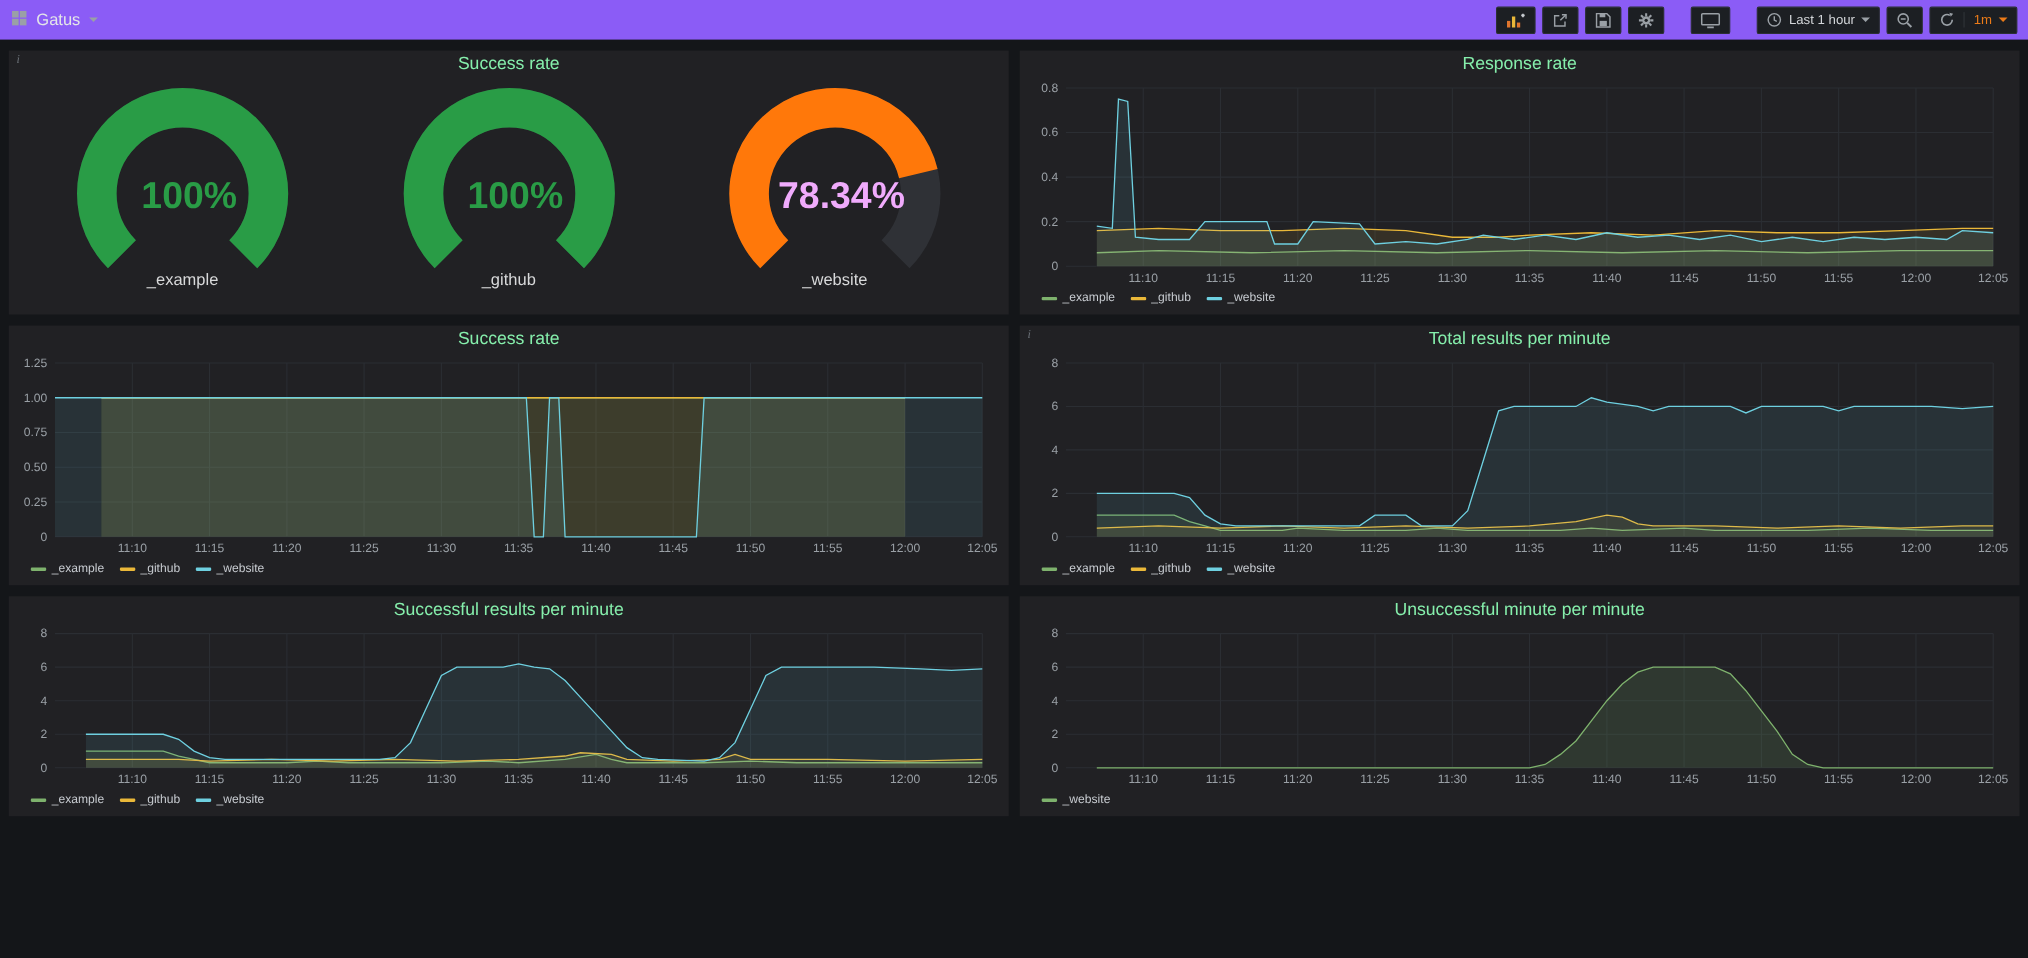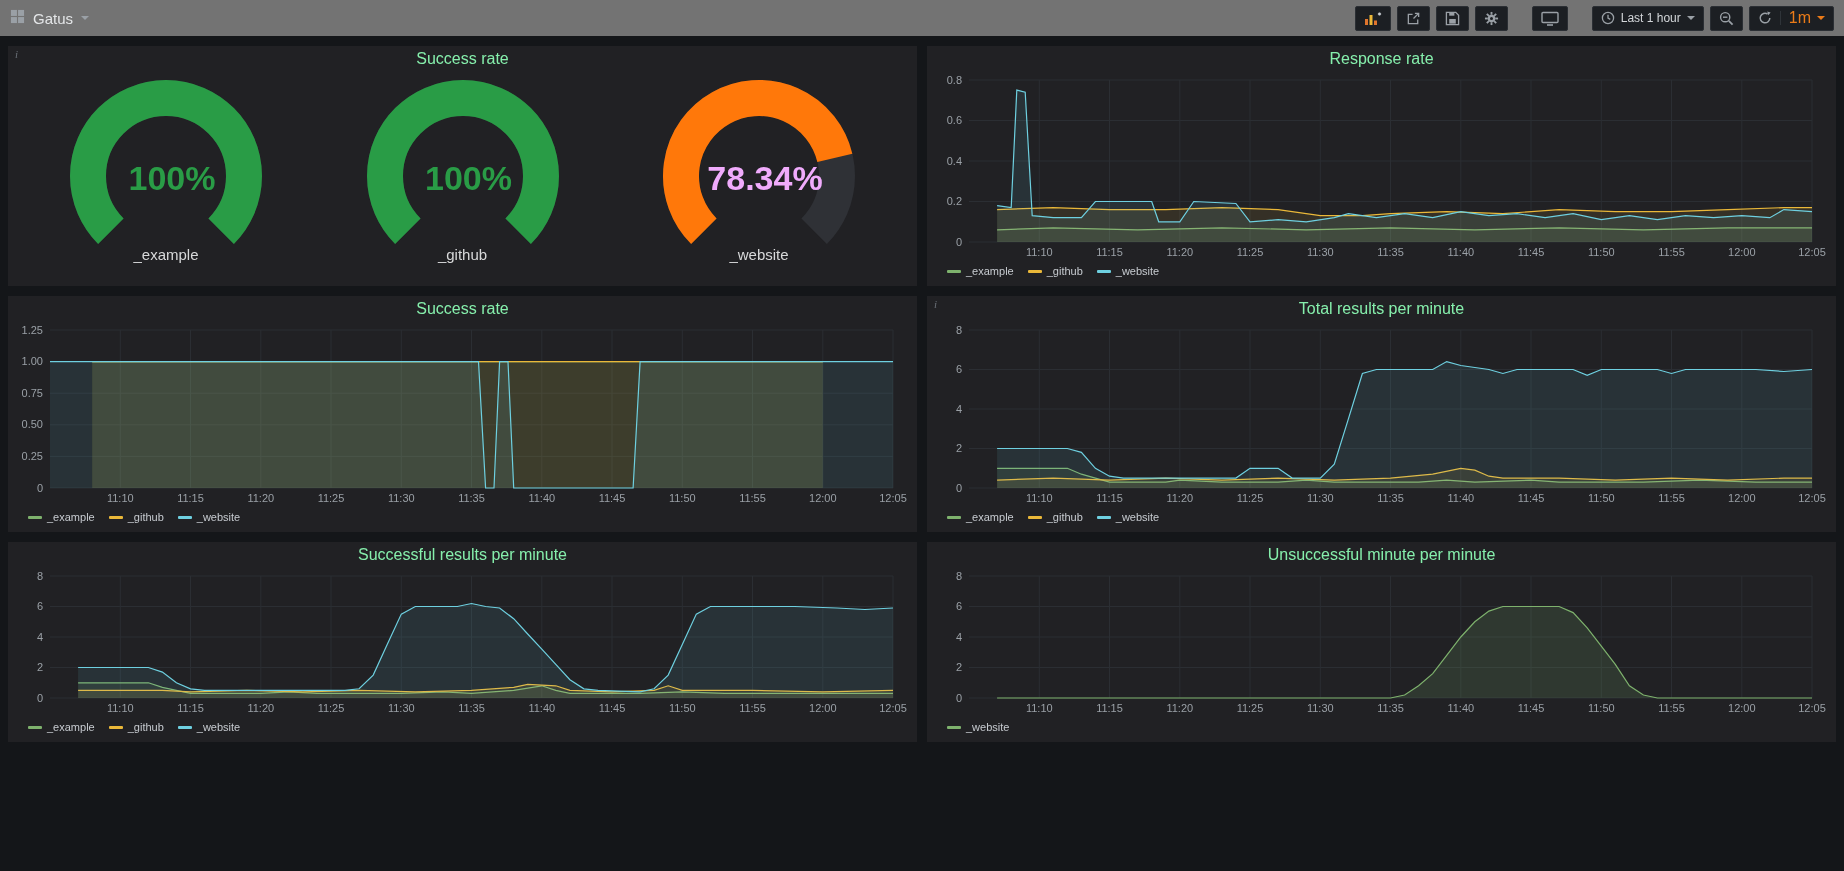--- a/index.html
+++ b/index.html
@@ -4,33 +4,33 @@
 <style>
   * { box-sizing: border-box; margin: 0; padding: 0; }
   html, body { width: 1844px; height: 871px; }
   body {
     background: #141619;
     color: #d8d9da;
     font-family: "Liberation Sans", sans-serif;
     overflow: hidden;
   }
   
-  .navbar { height: 36px; background: #737373; display: flex; align-items: center; justify-content: space-between; padding: 0 10px; }
+  .navbar { height: 36px; background: #8b5cf6; display: flex; align-items: center; justify-content: space-between; padding: 0 10px; }
   .nav-left { display: flex; align-items: center; }
   .nav-dash-btn { display: flex; align-items: center; gap: 8px; background: none; border: none; color: #e4e6e8; cursor: pointer; font-family: inherit; }
   .nav-title { font-size: 15px; font-weight: 500; }
   .caret { width: 0; height: 0; border-left: 4px solid transparent; border-right: 4px solid transparent; border-top: 4px solid #9aa0a6; display: inline-block; }
   .caret.orange { border-top-color: #eb7b18; }
   .nav-right { display: flex; align-items: center; gap: 6px; }
   .nav-btn { height: 25px; display: flex; align-items: center; gap: 6px; padding: 0 8px; background: #1c1f23; border: 1px solid #2b2f34; border-radius: 2px; color: #9aa0a6; cursor: pointer; font-family: inherit; font-size: 12px; }
   .nav-btn svg { display: block; }
   .nav-gap { width: 12px; }
   .time-label { color: #d3d6d9; font-size: 12px; }
   .refresh-divider { width: 1px; height: 14px; background: #2f3439; margin: 0 2px; }
-  .refresh-interval { color: #eb7b18; font-size: 16px; }
+  .refresh-interval { color: #eb7b18; font-size: 12px; }
   
   .dash { display: grid; grid-template-columns: 1fr 1fr; grid-template-rows: 240px 236px 200px; gap: 10px; padding: 10px 8px; }
   .panel { background: #212124; position: relative; display: flex; flex-direction: column; padding: 0 8px 6px; }
   .panel-header { height: 26px; display: flex; align-items: center; justify-content: center; cursor: pointer; flex: 0 0 auto; }
   .panel-title { font-size: 16px; font-weight: 500; color: #86efac; }
   .corner-info { position: absolute; top: 2px; left: 7px; color: #6b7178; font-size: 11px; font-style: italic; font-family: "Liberation Serif", serif; cursor: pointer; z-index: 2; }
   .panel-body { flex: 1 1 auto; display: flex; flex-direction: column; min-height: 0; }
   
   .chart { flex: 1 1 auto; min-height: 0; position: relative; }
   .chart svg text { font-family: "Liberation Sans", sans-serif; }

